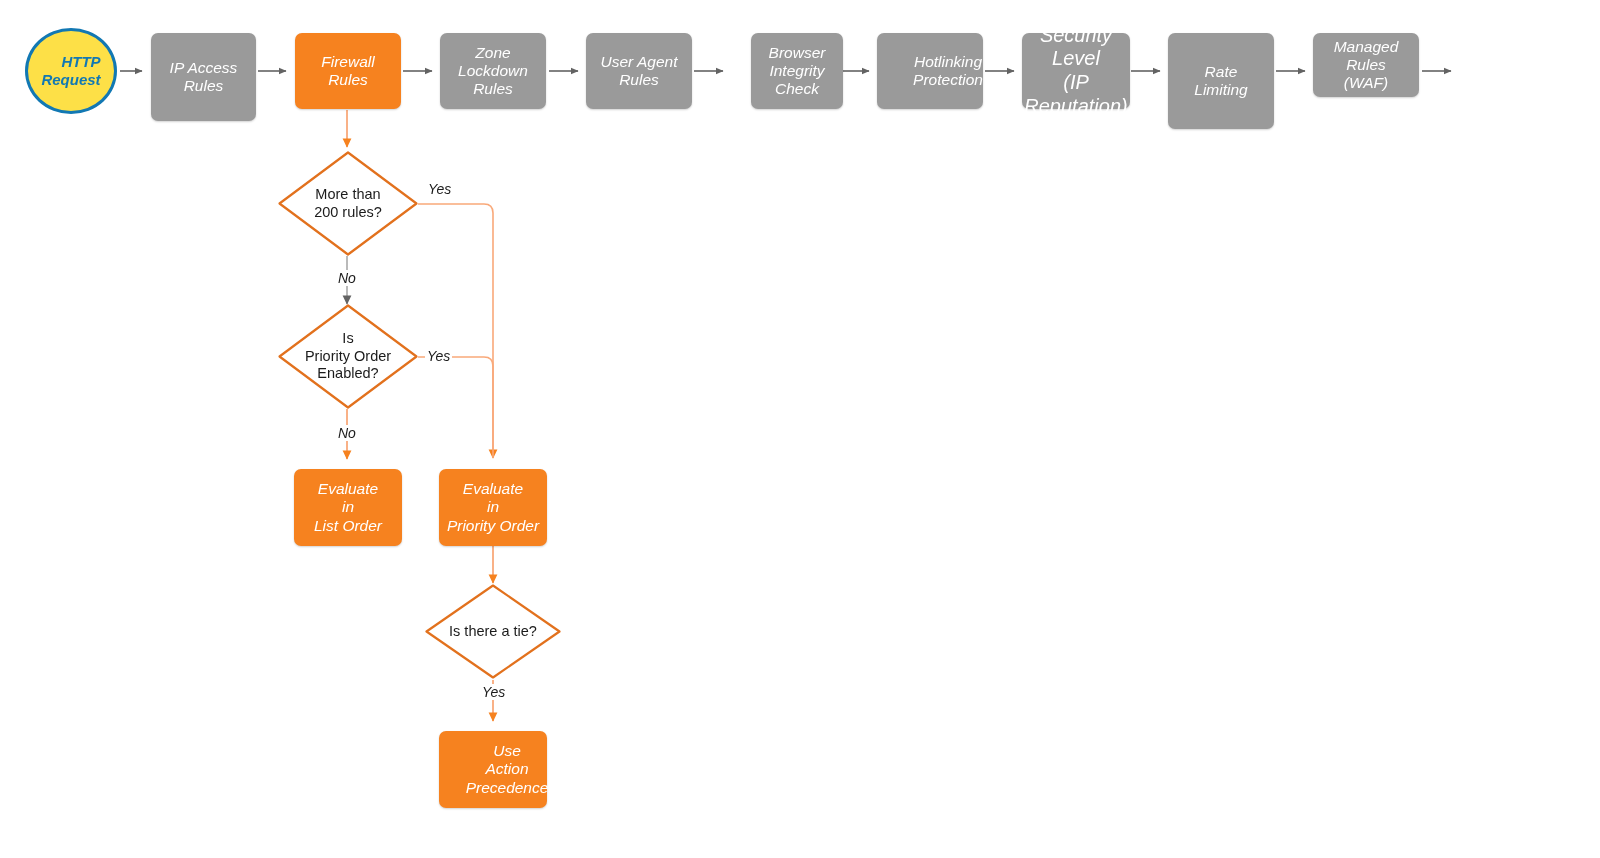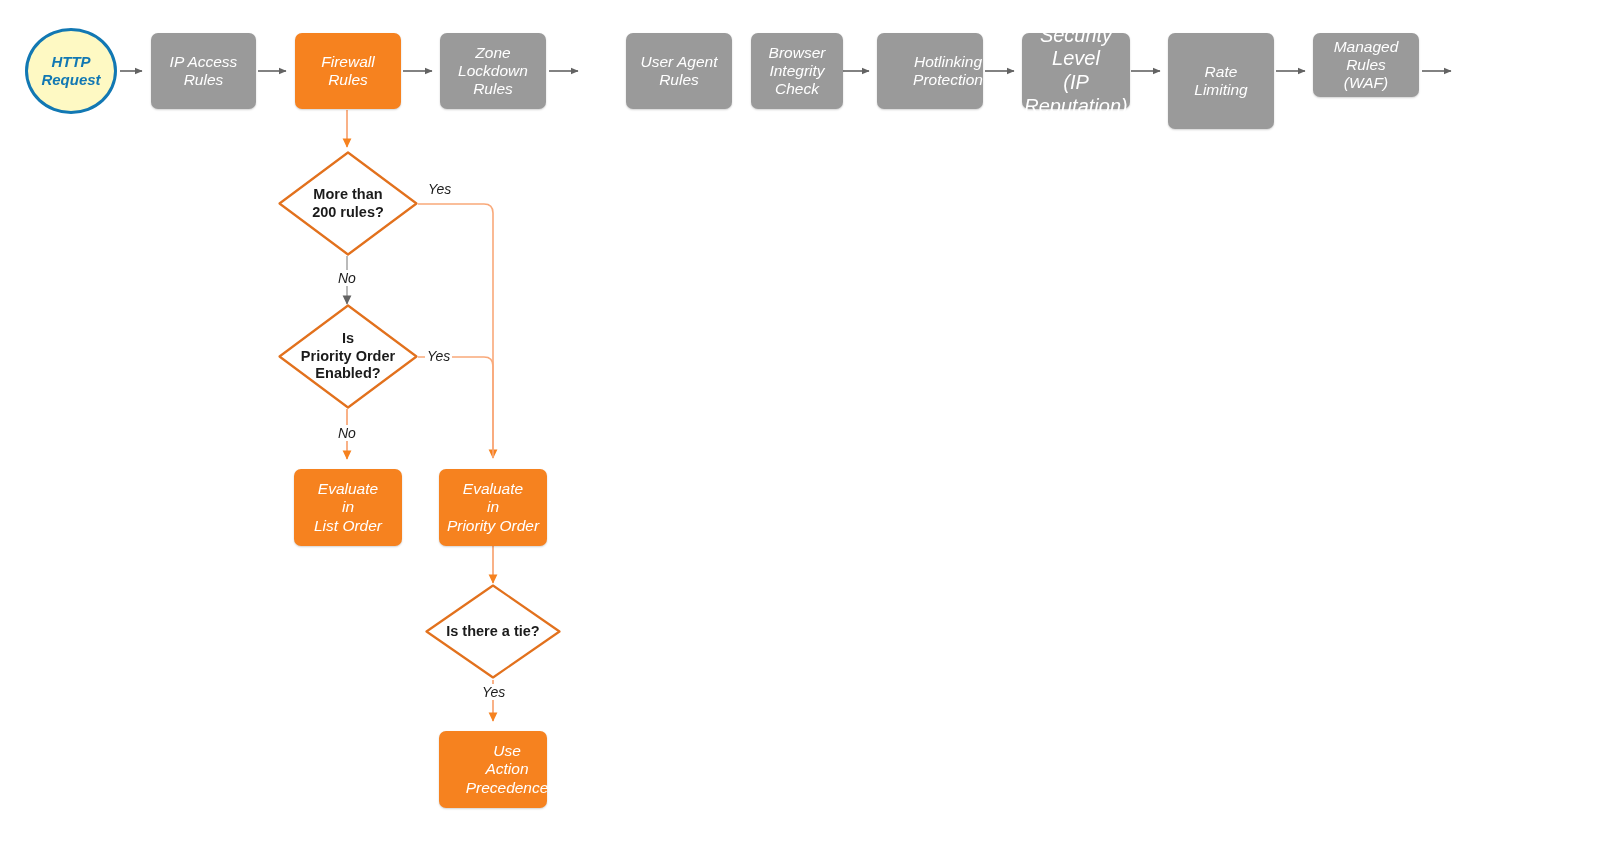--- a/index.html
+++ b/index.html
@@ -55,23 +55,24 @@
     box-shadow: 0 1px 2px rgba(0,0,0,0.18);
   }
 
   .circle {
     border-radius: 50%;
     font-style: italic;
     font-weight: bold;
     font-size: 15px;
   }
   .circle.outline {
-    background: #fef9c3;
+    background: #fde047;
     border: 3.5px solid #1278b3;
     color: #1278b3;
+    text-align: right;
   }
   .circle.filled {
     background: #1278b3;
     color: #ffffff;
   }
 
   .diamond-wrap {
     position: absolute;
   }
   .diamond-wrap svg {
@@ -87,21 +88,20 @@
     width: 100%;
     height: 100%;
     display: flex;
     align-items: center;
     justify-content: center;
     text-align: center;
     font-size: 14.5px;
     color: #1b1b1b;
     line-height: 1.2;
     white-space: pre-line;
-    font-weight: bold;
   }
 
   .edge-label {
     position: absolute;
     font-size: 14px;
     font-style: italic;
     color: #1b1b1b;
     background: #ffffff;
     padding: 0 2px;
     white-space: nowrap;
@@ -156,31 +156,31 @@
     
     <line x1="493" y1="546" x2="493" y2="583" stroke="#f9a97a" stroke-width="1.8" fill="none" marker-end="url(#arrow-orange)"></line>
 
      Use Action Precedence --&gt;
     <line x1="493" y1="680" x2="493" y2="721" stroke="#f9a97a" stroke-width="1.8" fill="none" marker-end="url(#arrow-orange)"></line>
   </svg>
 
   <div class="node circle outline" style="left:25px; top:28px; width:92px; height:86px;">HTTP
 Request</div>
 
-  <div class="node box grey" style="left:151px; top:33px; width:105px; height:76px;">IP Access
+  <div class="node box grey" style="left:151px; top:33px; width:105px; height:88px;">IP Access
 Rules</div>
 
   <div class="node box orange" style="left:295px; top:33px; width:106px; height:76px;">Firewall
 Rules</div>
 
   <div class="node box grey" style="left:440px; top:33px; width:106px; height:76px;">Zone
 Lockdown
 Rules</div>
 
-  <div class="node box grey" style="left:586px; top:33px; width:106px; height:76px;margin-left:40px;">User Agent
+  <div class="node box grey" style="left:586px; top:33px; width:106px; height:76px;">User Agent
 Rules</div>
 
   <div class="node box grey" style="left:731px; top:33px; width:92px; height:76px;margin-left:20px;">Browser
 Integrity
 Check</div>
 
   <div class="node box grey" style="left:877px; top:33px; width:106px; height:76px;padding-left:40px;">Hotlinking
 Protection</div>
 
   <div class="node box grey" style="left:1022px; top:33px; width:108px; height:76px; font-size:20px;">Security

